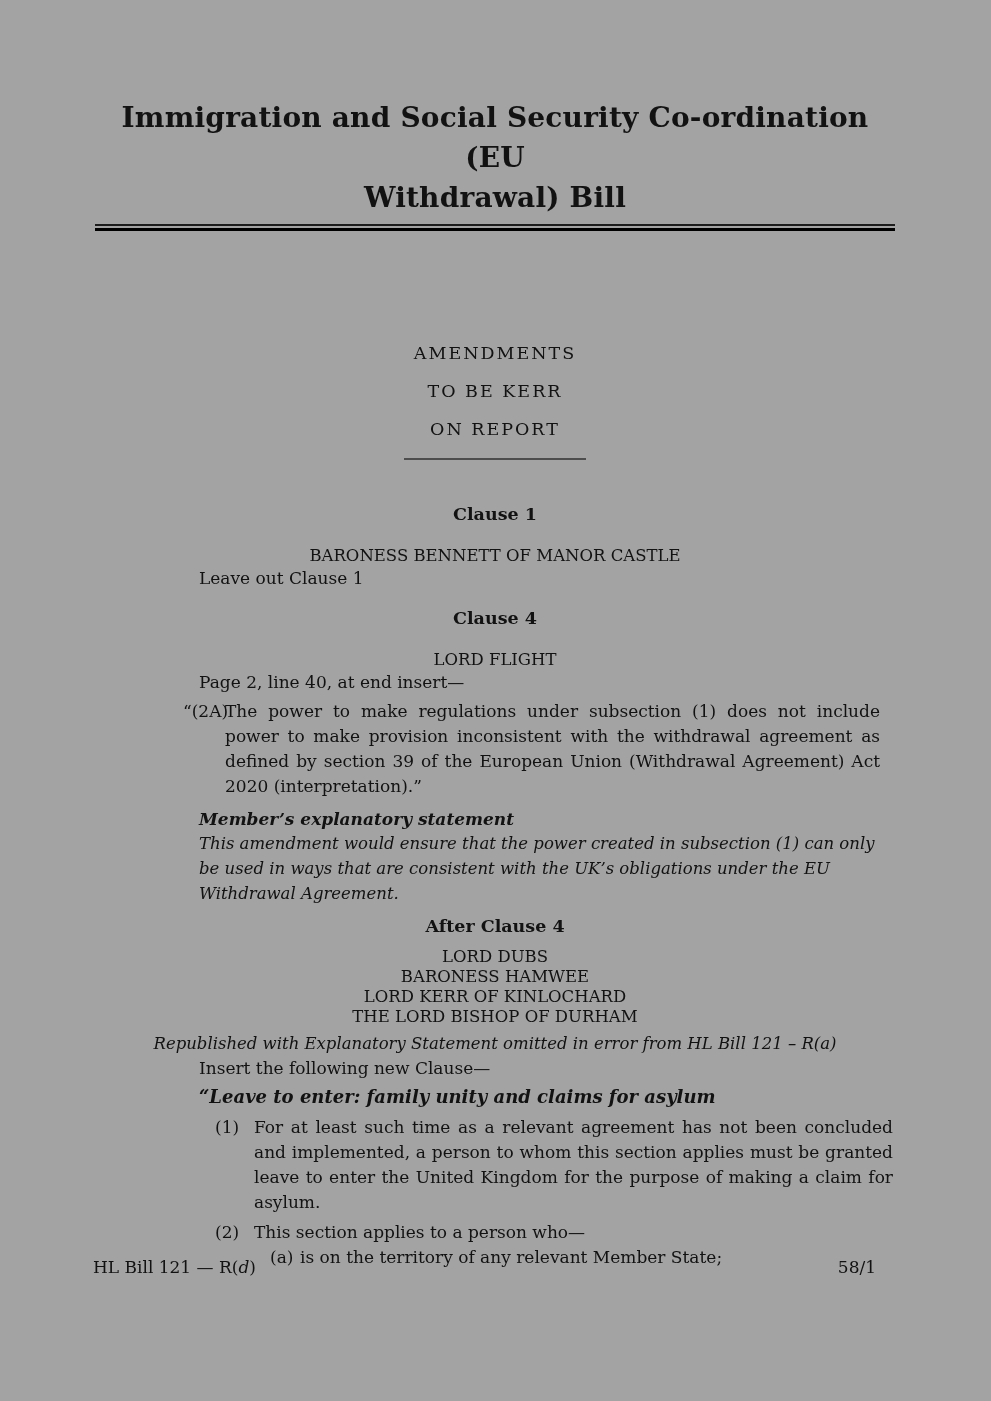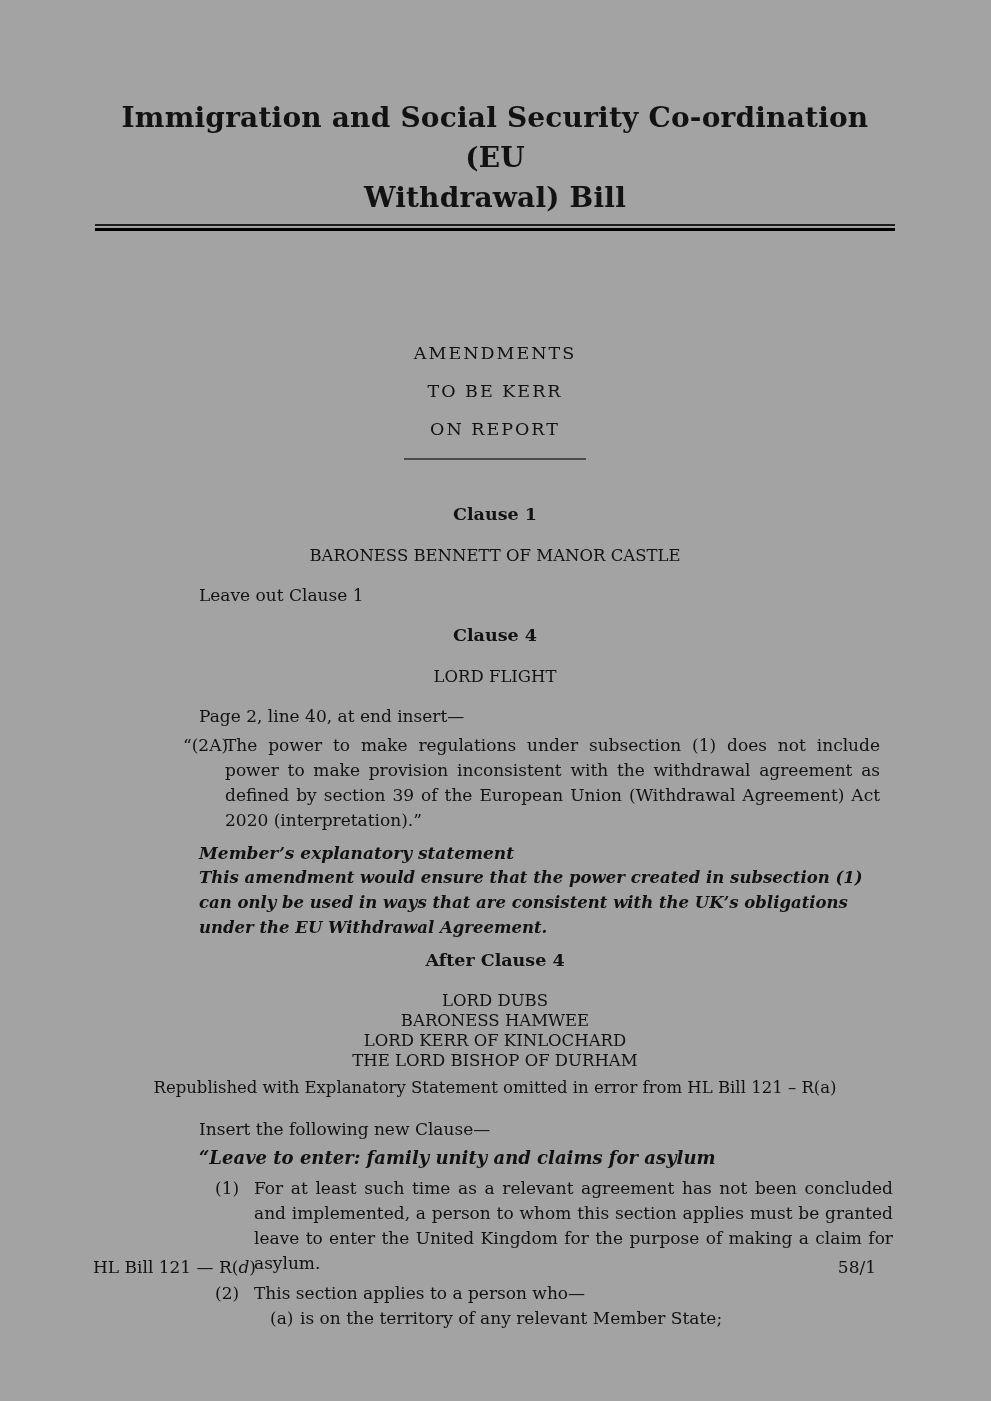--- a/index.html
+++ b/index.html
@@ -50,28 +50,28 @@
   .mt-44 { margin-top: 44px; }
   .mt-17 { margin-top: 17px; }
   .mt-10 { margin-top: 10px; }
 
   .sponsor {
     text-align: center;
     font-size: 16.5px;
     line-height: 20px;
     margin-top: 21px;
   }
-  .sponsor-group { margin-top: 20px; }
+  .sponsor-group { margin-top: 10px; }
   .sponsor-group .sponsor { margin-top: 0; }
 
   .instruction {
     margin-left: 104px;
     font-size: 17px;
     line-height: 25px;
-    margin-top: 17px;
+    margin-top: 0;
   }
 
   .hang {
     position: relative;
     font-size: 17px;
     line-height: 25px;
   }
   .hang .lbl { position: absolute; left: 0; top: 0; }
 
   .item-2a   { margin-left: 88px;  padding-left: 42px; width: 655px; margin-top: 4px; text-align: justify; }
@@ -86,24 +86,24 @@
     font-size: 17px;
     line-height: 24px;
     margin-top: 8px;
   }
   .expl-text {
     margin-left: 104px;
     font-style: italic;
     font-size: 16.5px;
     line-height: 25px;
     width: 700px;
-    font-weight: bold;
   }
   .republished {
     text-align: center;
+    font-style: italic;
     font-size: 16.5px;
     line-height: 25px;
     margin-top: 4px;
   }
   .new-clause-title {
     margin-left: 104px;
     font-weight: 700;
     font-size: 18px;
     line-height: 25px;
     margin-top: 3px;

